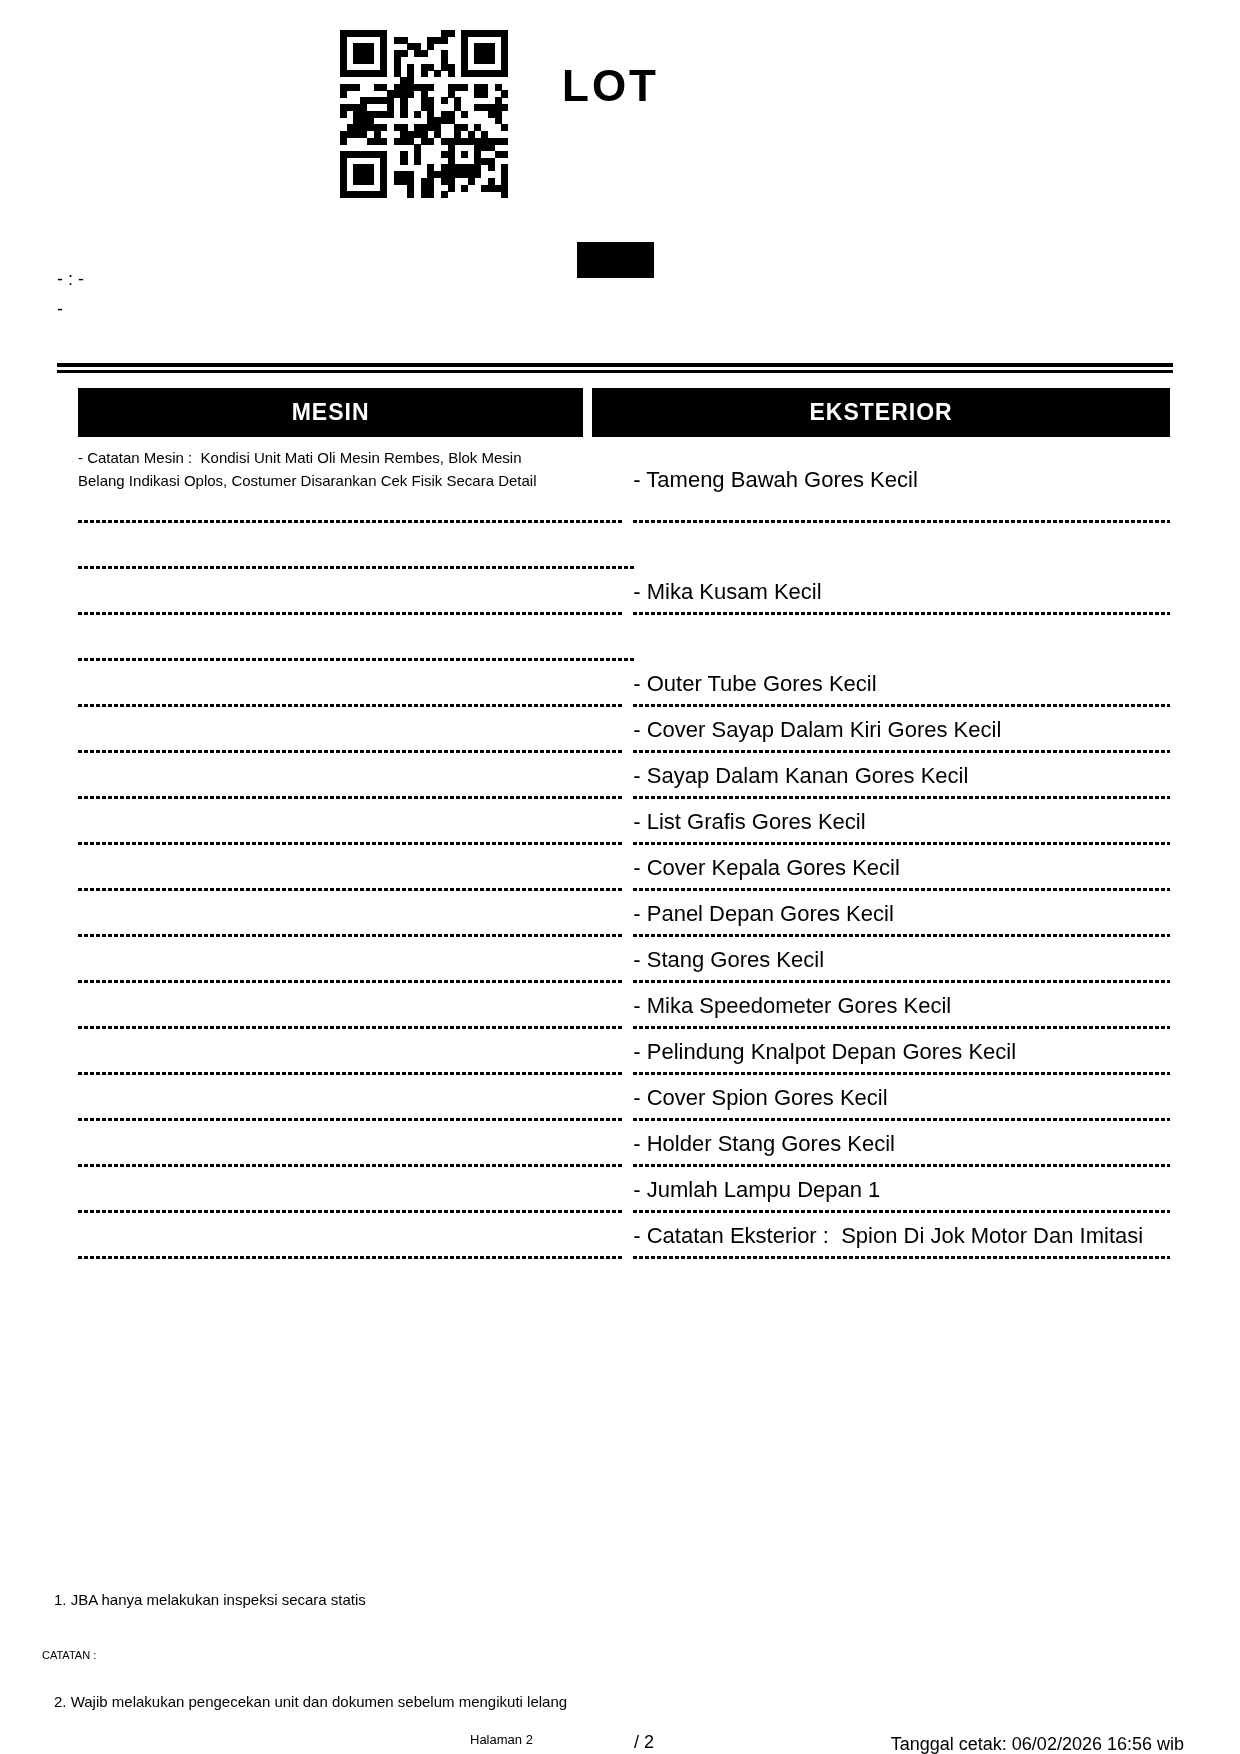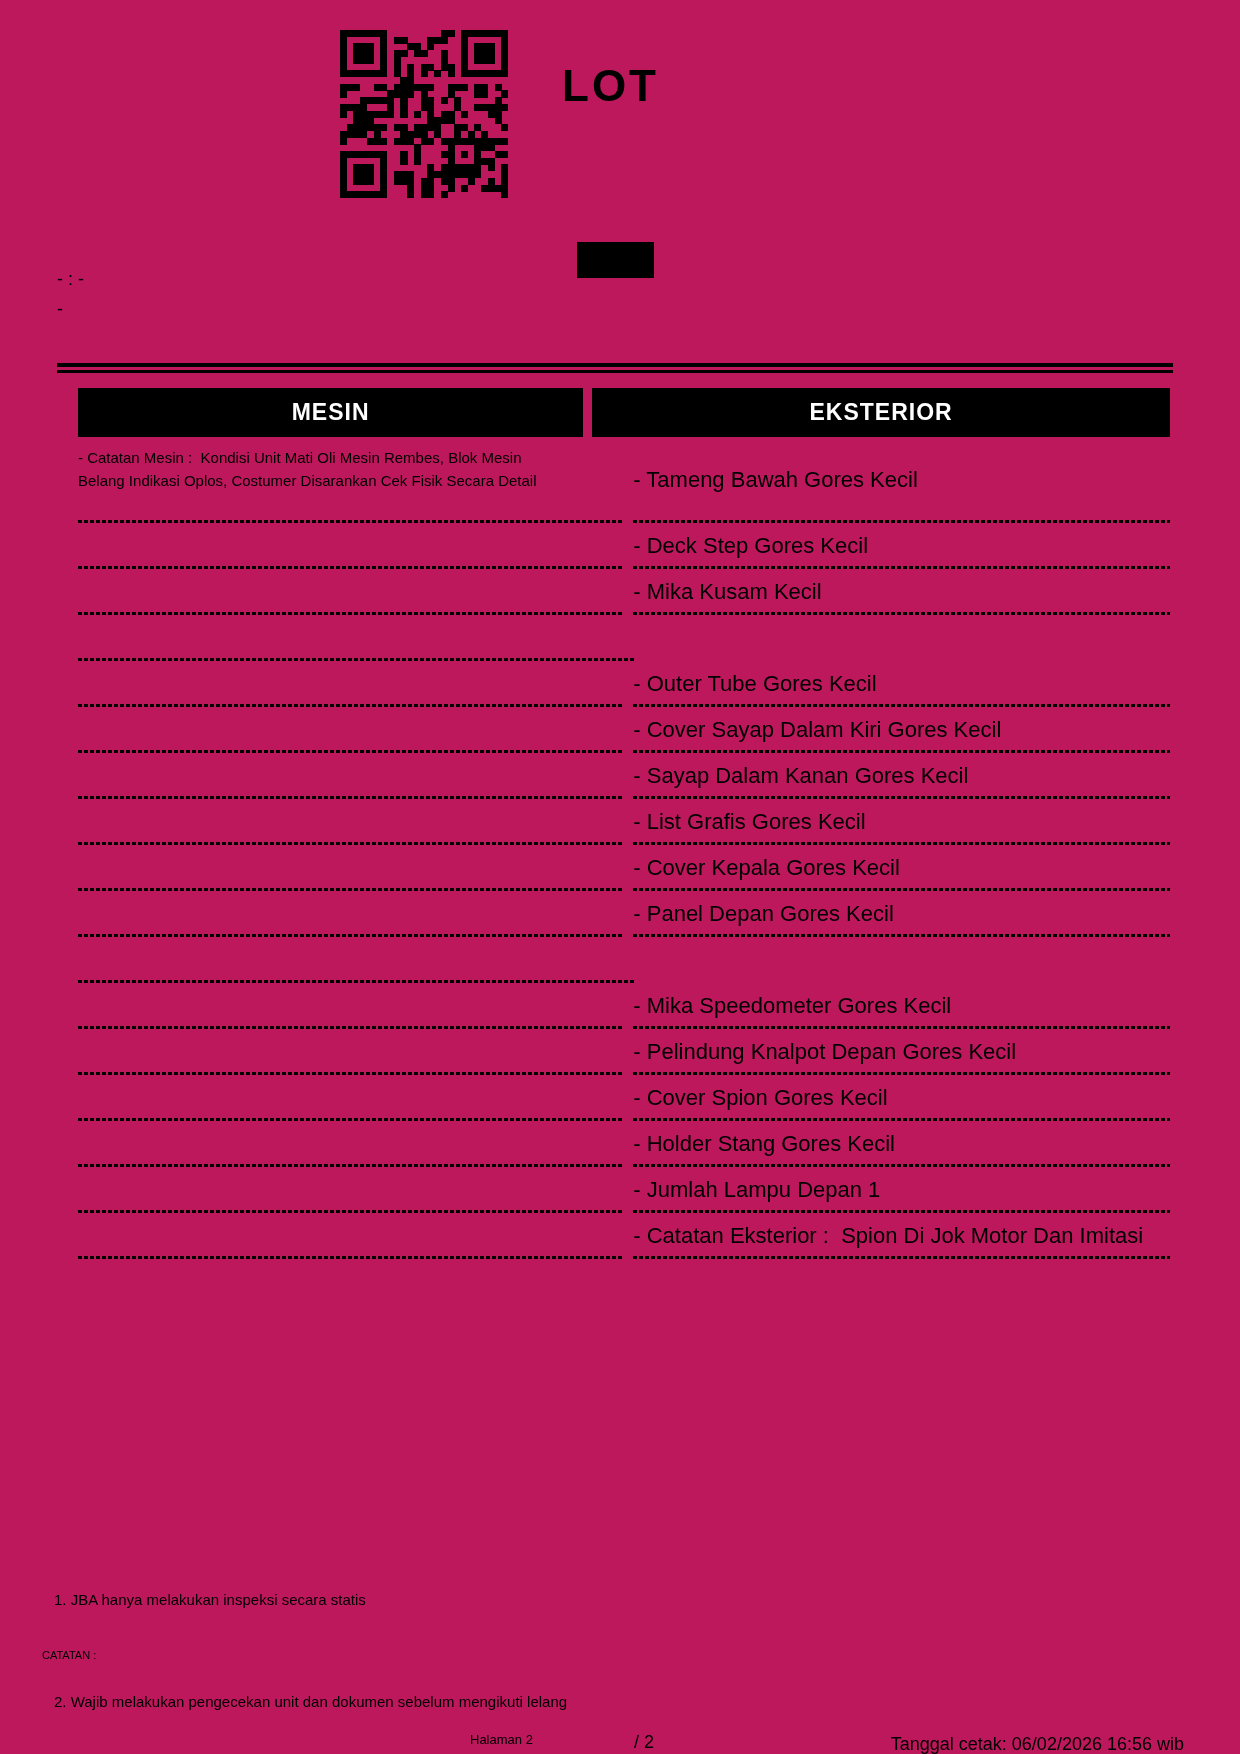--- a/index.html
+++ b/index.html
@@ -1,19 +1,19 @@
 <!DOCTYPE html>
 <html><head>
 <meta charset="utf-8">
 <style>
   html,body{margin:0;padding:0;background:#e8e8e8;}
   .page{
     position:relative;
     width:1240px;height:1754px;
-    background:#be185d;
+    background:#ffffff;
     margin:0 auto;
     font-family:"Liberation Sans", sans-serif;
     color:#000;
     overflow:hidden;
   }
   .qr{position:absolute;left:340px;top:30px;width:168px;height:168px;}
   .lot-title{
     position:absolute;left:562px;top:64px;
     font-size:44px;font-weight:bold;letter-spacing:3px;line-height:1;
   }
@@ -395,21 +395,20 @@
       <div class="bar right">EKSTERIOR</div>
     </div>
     <div id="rows">
   <div class="row">
     <div class="cell left">- Catatan Mesin :  Kondisi Unit Mati Oli Mesin Rembes, Blok Mesin Belang Indikasi Oplos, Costumer Disarankan Cek Fisik Secara Detail</div>
     <div class="cell right">- Tameng Bawah Gores Kecil</div>
   </div>
 
   <div class="row">
     <div class="cell left"></div>
-    <div class="cell right">- Deck Step Gores Kecil</div>
   </div>
 
   <div class="row">
     <div class="cell left"></div>
     <div class="cell right">- Mika Kusam Kecil</div>
   </div>
 
   <div class="row">
     <div class="cell left"></div>
   </div>
@@ -439,20 +438,21 @@
     <div class="cell right">- Cover Kepala Gores Kecil</div>
   </div>
 
   <div class="row">
     <div class="cell left"></div>
     <div class="cell right">- Panel Depan Gores Kecil</div>
   </div>
 
   <div class="row">
     <div class="cell left"></div>
+    <div class="cell right">- Stang Gores Kecil</div>
   </div>
 
   <div class="row">
     <div class="cell left"></div>
     <div class="cell right">- Mika Speedometer Gores Kecil</div>
   </div>
 
   <div class="row">
     <div class="cell left"></div>
     <div class="cell right">- Pelindung Knalpot Depan Gores Kecil</div>

